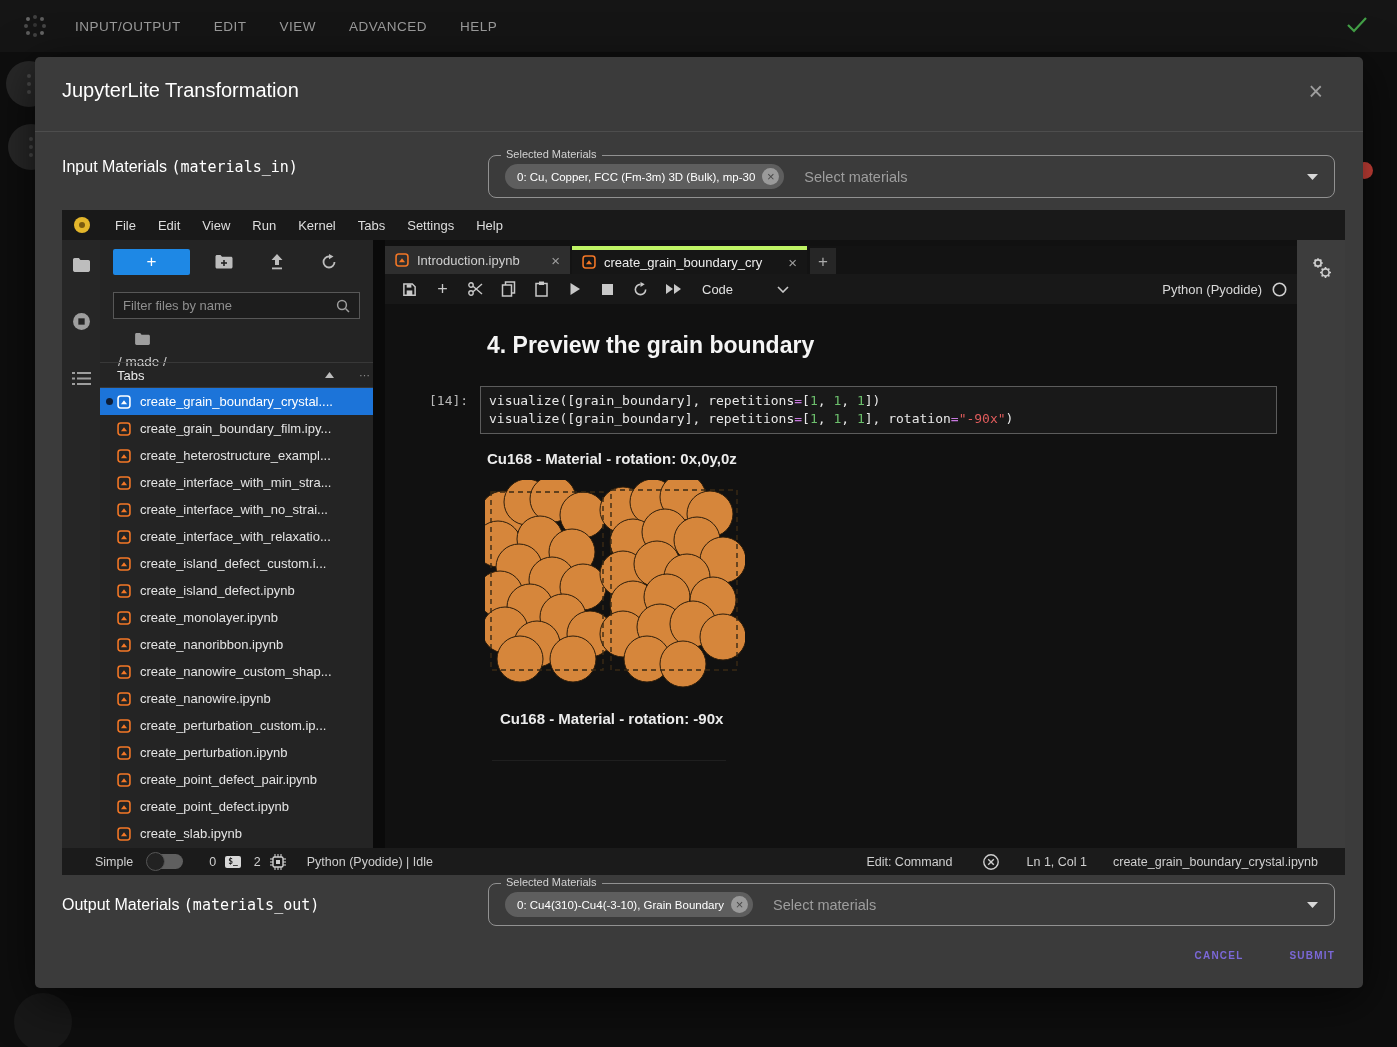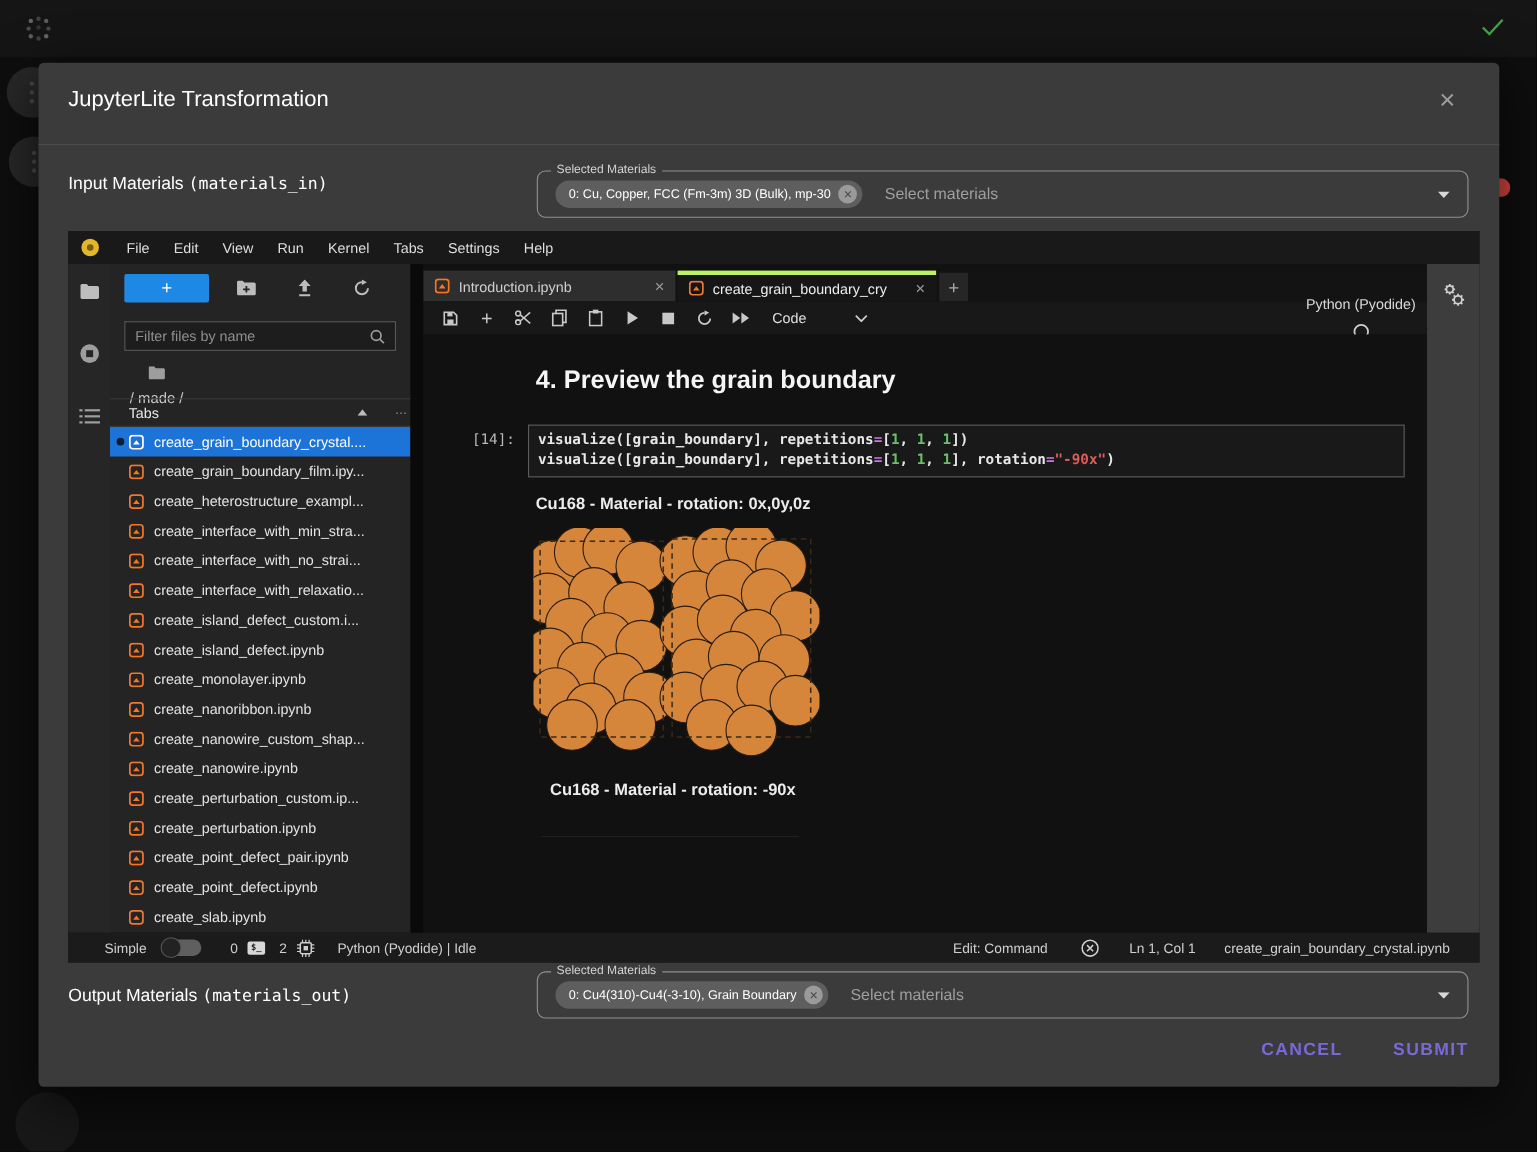--- a/index.html
+++ b/index.html
@@ -71,35 +71,35 @@
   .fb-row { height:27px; display:flex; align-items:center; padding-left:17px; font-size:13px; color:#e4e4e4; position:relative; white-space:nowrap; }
   .fb-row.selected { background:#1c74d9; color:#fff; }
   .fb-row .nbsvg { margin-right:9px; flex:none; }
   .run-dot { position:absolute; left:6px; top:10px; width:7px; height:7px; background:#0c1d38; border-radius:50%; }
 
   .jl-divider { width:12px; background:#0a0a0a; }
 
   .jl-main { width:912px; position:relative; background:#111; }
   .jl-tabbar { position:absolute; top:6px; left:0; right:0; height:28px; display:flex; background:#131313; }
   .tab { height:28px; display:flex; align-items:center; padding:0 10px; font-size:13px; gap:8px; }
-  .tab.inactive { background:#2e2e2e; color:#cfcfcf; width:229px; }
+  .tab.inactive { background:#2e2e2e; color:#cfcfcf; width:185px; }
   .tab.active { background:#161616; border-top:4px solid #bef264; color:#ededed; width:235px; margin-left:2px; }
   .tab .tab-x { margin-left:auto; color:#9e9e9e; font-size:15px; line-height:1; }
   .tab-add { width:26px; height:26px; margin:2px 0 0 3px; display:flex; align-items:center; justify-content:center;
              background:#262626; color:#aaa; font-size:17px; line-height:1; }
   .jl-toolbar { position:absolute; top:34px; left:0; right:0; height:30px; background:#181818; display:flex; align-items:center; padding-left:8px; }
   .tbi { width:33px; display:flex; justify-content:center; align-items:center; }
   .tb-code { margin-left:12px; font-size:13px; color:#e0e0e0; }
   .tb-chevron { margin-left:44px; display:flex; }
-  .tb-kernel { margin-left:auto; display:flex; align-items:center; gap:10px; margin-right:10px; font-size:13px; color:#d8d8d8;flex-direction:column; }
+  .tb-kernel { margin-left:auto; display:flex; align-items:center; gap:10px; margin-right:10px; font-size:13px; color:#d8d8d8; }
 
   .jl-content { position:absolute; top:64px; left:0; right:0; bottom:0; background:#111; overflow:hidden; }
   .nb-heading { position:absolute; left:102px; top:28px; font-size:23px; font-weight:bold; color:#f5f5f5; }
   .nb-prompt { position:absolute; left:44px; top:89px; font-family:"DejaVu Sans Mono", monospace; font-size:13px; color:#b8b8b8; }
-  .nb-cell { position:absolute; left:95px; right:20px; top:82px; height:48px; background:#191919; border:1px solid #5c5c5c; padding:5px 8px;font-weight:bold; }
+  .nb-cell { position:absolute; left:95px; right:20px; top:82px; height:48px; background:#191919; border:1px solid #5c5c5c; padding:5px 8px; }
   .code-line { font-family:"DejaVu Sans Mono", monospace; font-size:13px; line-height:18px; white-space:pre; color:#e8e8e8; }
   .tok-o { color:#c678dd; } .tok-n { color:#6cbf6c; } .tok-s { color:#e05c5c; }
   .nb-caption { position:absolute; font-size:15px; font-weight:600; color:#ececec; }
   .nb-viz { position:absolute; left:100px; top:176px; }
   .nb-hint { position:absolute; left:107px; top:456px; width:234px; height:1px; background:rgba(255,255,255,.06); }
 
   .jl-rightstrip { flex:1; background:#3d3d3d; display:flex; justify-content:center; padding-top:16px; }
 
   .jl-statusbar { position:absolute; bottom:0; left:0; right:0; height:27px; background:#1b1b1b;
                   display:flex; align-items:center; font-size:12.5px; color:#cfcfcf; }
@@ -109,41 +109,48 @@
   .sb-zero { margin-left:26px; } .sb-two { margin-left:13px; }
   .term-icon { margin-left:9px; background:#d8d8d8; color:#1d1d1d; font-family:"DejaVu Sans Mono", monospace;
                font-size:8px; font-weight:bold; padding:2px 3px; border-radius:2px; line-height:1; }
   .chip-icon { margin-left:9px; display:flex; }
   .sb-kstatus { margin-left:21px; }
   .sb-right { margin-left:auto; display:flex; align-items:center; margin-right:27px; gap:0; }
   .sb-mode { } .shield { margin-left:29px; display:flex; } .sb-cursor { margin-left:27px; } .sb-file { margin-left:26px; }
 
   .modal-footer { position:absolute; bottom:0; left:0; right:0; height:66px; display:flex; align-items:center;
                   justify-content:flex-end; padding-right:28px; gap:46px; }
-  .dlg-btn { color:#7b68d8; font-size:16px; font-weight:bold; letter-spacing:1.2px; }
+  .dlg-btn { color:#7b68d8; font-size:10px; font-weight:bold; letter-spacing:1.2px; }
 </style>
 </head>
 <body>
 
 <div class="screen">
 
   <div class="appbar">
     <svg class="logo-dots" width="26" height="26">
       <g fill="#6e6e6e">
         <circle cx="6" cy="6" r="2" opacity=".9"></circle>
           <circle cx="13" cy="4" r="2" opacity=".5"></circle>
           <circle cx="20" cy="6" r="2" opacity=".8"></circle>
         <circle cx="4" cy="13" r="2" opacity=".6"></circle>
           <circle cx="13" cy="12" r="2" opacity=".35"></circle>
           <circle cx="22" cy="13" r="2" opacity=".55"></circle>
         <circle cx="6" cy="20" r="2" opacity=".8"></circle>
           <circle cx="13" cy="22" r="2" opacity=".5"></circle>
           <circle cx="20" cy="20" r="2" opacity=".9"></circle>
       </g>
     </svg>
+    <div class="appbar-menus">
+        <span class="appbar-menu">INPUT/OUTPUT</span>
+        <span class="appbar-menu">EDIT</span>
+        <span class="appbar-menu">VIEW</span>
+        <span class="appbar-menu">ADVANCED</span>
+        <span class="appbar-menu">HELP</span>
+      </div>
     <svg class="check-icon" width="24" height="20">
       <path d="M3 10 L9 16 L21 3" fill="none" stroke="#43a047" stroke-width="2.2"></path>
     </svg>
   </div>
 
   <div class="fab fab1">
       <i></i>
       <i></i>
       <i></i>
     </div>

